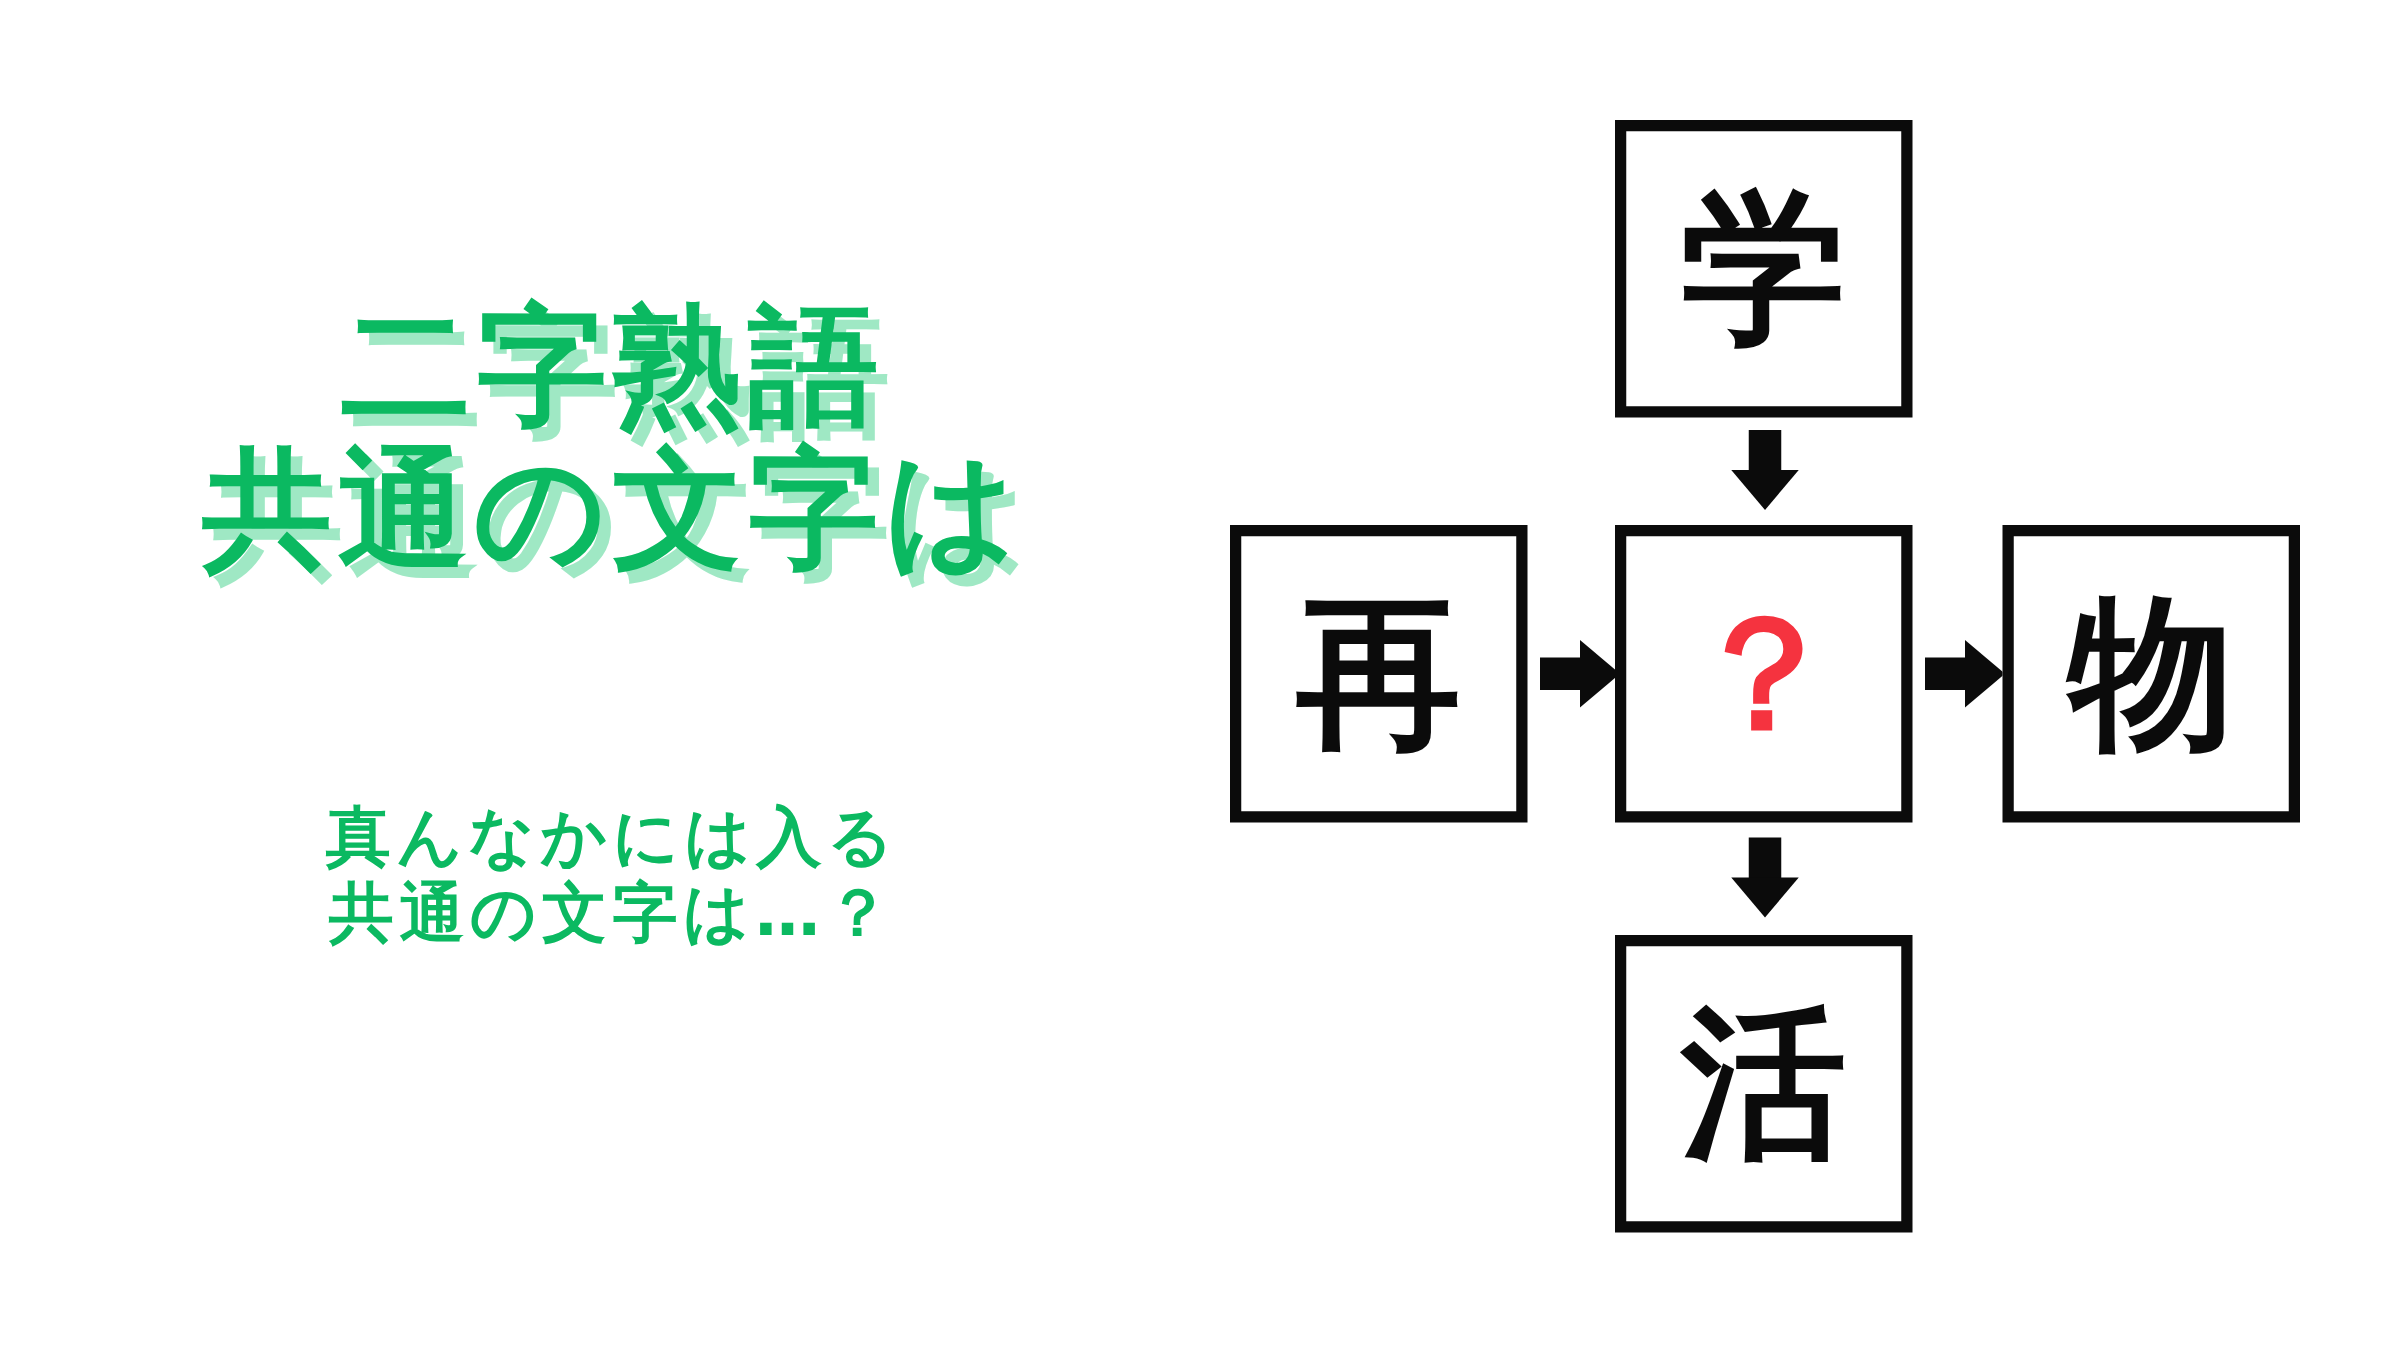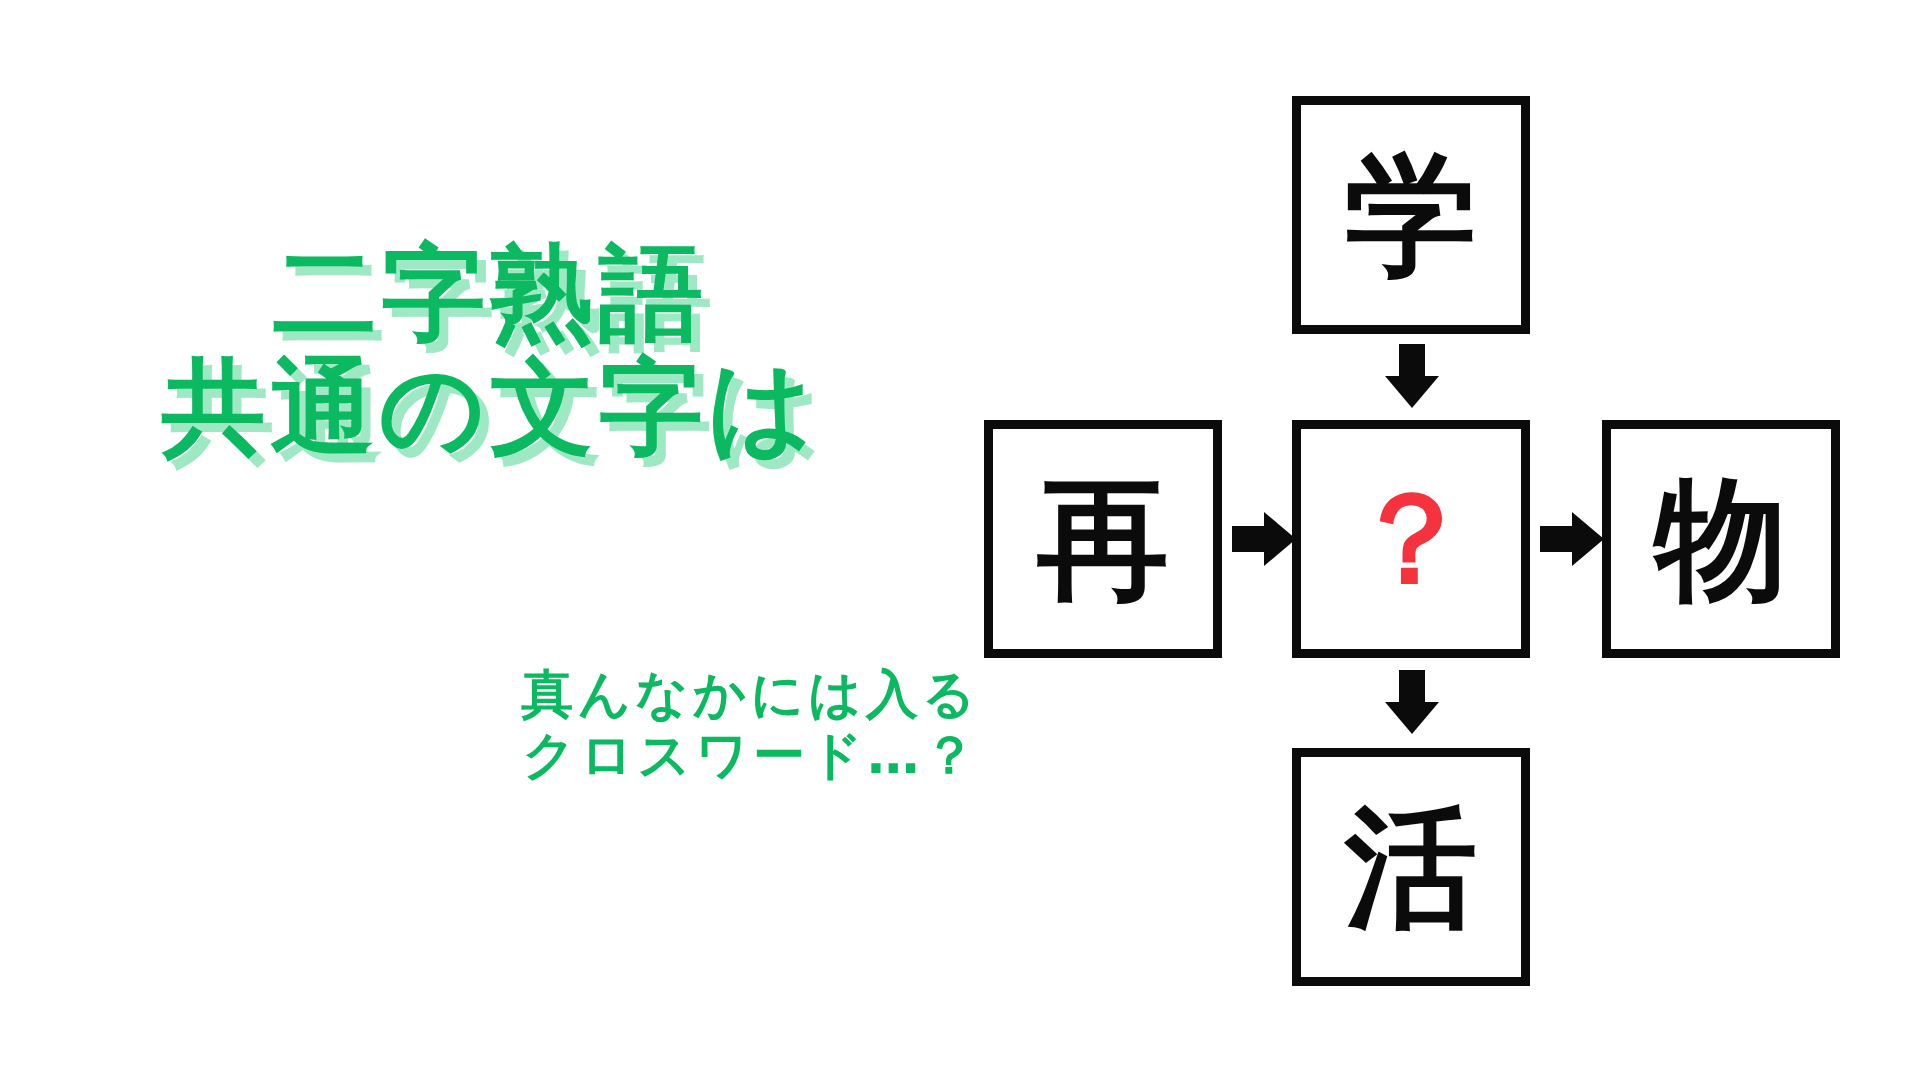--- a/index.html
+++ b/index.html
@@ -41,22 +41,21 @@
     white-space: nowrap;
   }
   .title-line-1 { font-size: 104px; }
   .title-line-2 { font-size: 104px; margin-top: 4px; }
 
   .subtitle-block {
     position: absolute;
     left: 0px;
     top: 640px;
     width: 980px;
-    text-align: right;
-    margin-top: 24px;
+    text-align: center;
   }
   .subtitle-line {
     font-weight: 700;
     font-size: 52px;
     line-height: 1.17;
     letter-spacing: 0.085em;
     color: #0BB961;
     white-space: nowrap;
   }
 
@@ -155,21 +154,21 @@
 
 <div class="stage">
 
   <div class="title-block">
     <div class="title-line title-line-1">二字熟語</div>
     <div class="title-line title-line-2">共通の文字は</div>
   </div>
 
   <div class="subtitle-block">
     <div class="subtitle-line">真んなかには入る</div>
-    <div class="subtitle-line">クロスワード…？</div>
+    <div class="subtitle-line">共通の文字は…？</div>
   </div>
 
   <div class="grid-area">
 
     <div class="cell cell-top">
       <span class="cell-char">学</span>
     </div>
 
     <div class="arrow arrow-down arrow-top-to-center">
       <span class="shaft"></span>

